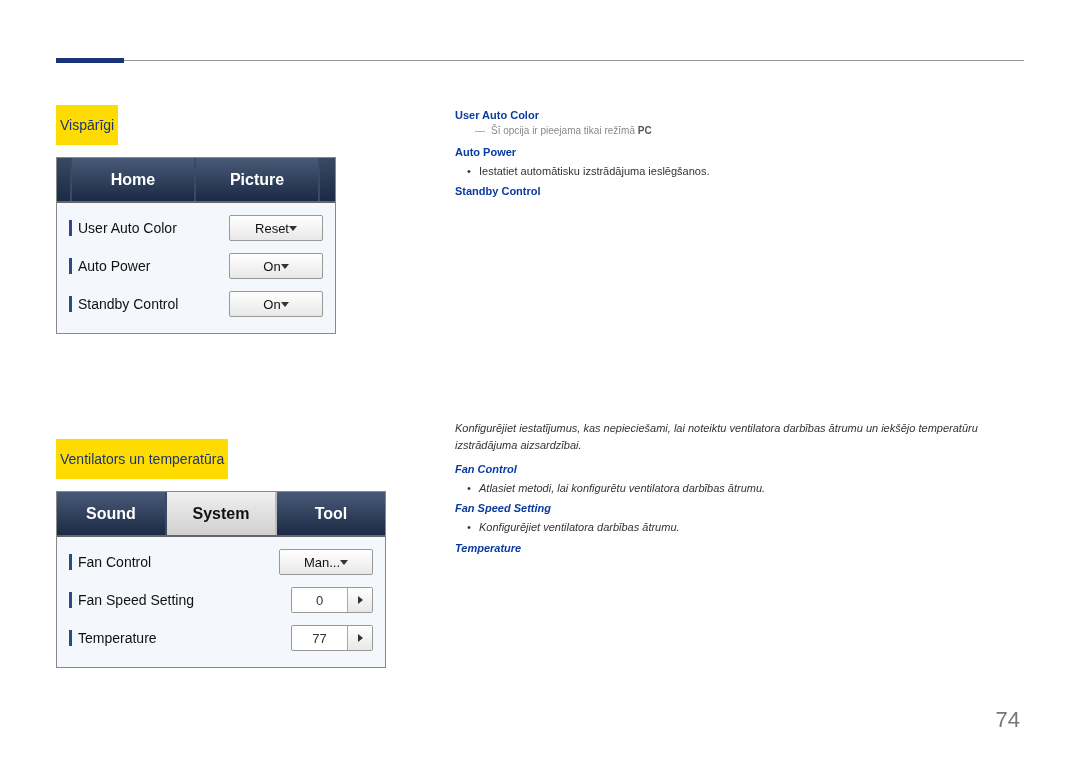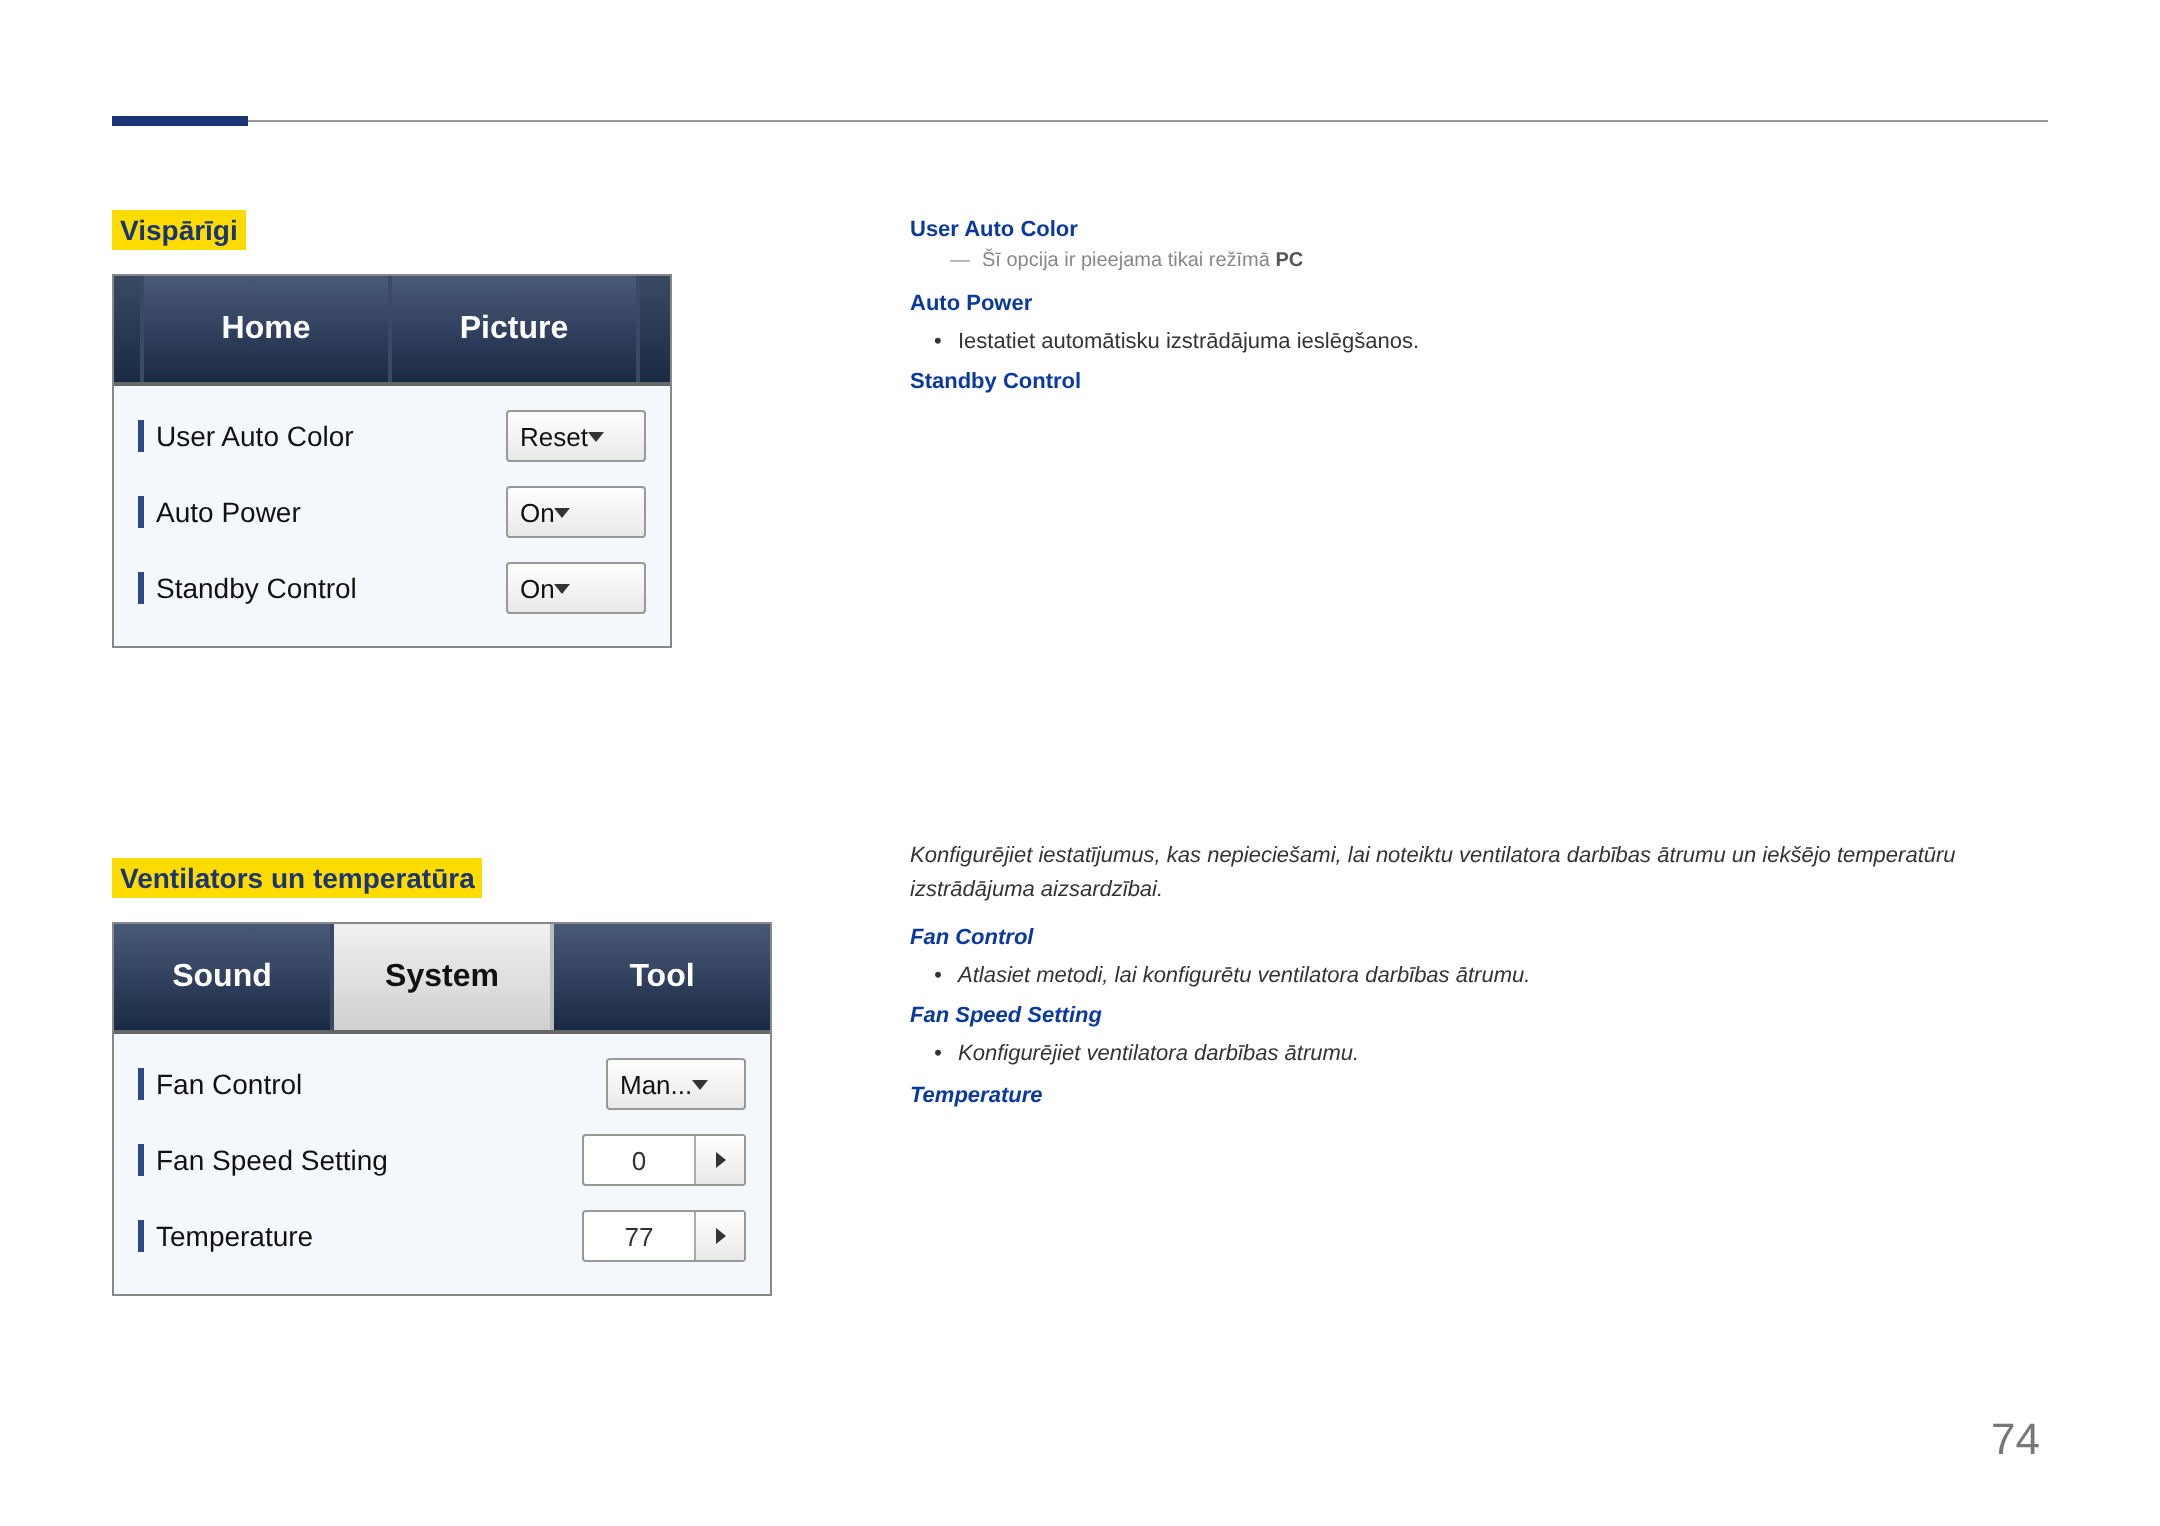--- a/index.html
+++ b/index.html
@@ -36,33 +36,33 @@
   .col-right {
     position: absolute;
     left: 455px;
     top: 105px;
     width: 570px;
   }
   .section-title {
     display: inline-block;
     background: #ffdc00;
     color: #1a3577;
-    font-weight: bold;
+    font-weight: normal;
     font-size: 14px;
-    padding: 2px 4px;
+    padding: 12px 4px;
     margin-bottom: 12px;
   }
   .panel {
     width: 280px;
     border: 1px solid #888;
     background: #f4f7fb;
   }
   .tabbar {
     display: flex;
-    height: 55px;
+    height: 45px;
     background: linear-gradient(#2b3b56, #0a1628);
     border-bottom: 2px solid #666;
   }
   .tab {
     flex: 1;
     display: flex;
     align-items: center;
     justify-content: center;
     color: #fff;
     font-weight: bold;
@@ -93,28 +93,28 @@
     align-items: center;
   }
   .row-label::before {
     content: "";
     width: 3px;
     height: 16px;
     background: #2a4a8a;
     margin-right: 6px;
   }
   .dropdown {
-    width: 70px;
+    width: 94px;
     height: 26px;
     border: 1px solid #999;
     border-radius: 2px;
     background: linear-gradient(#fff,#e8e8e8);
     display: flex;
     align-items: center;
-    justify-content: flex-start;
+    justify-content: center;
     padding: 12px 6px;
     font-size: 13px;
     color: #111;
   }
   .dd-arrow {
     width: 0; height:0;
     border-left: 4px solid transparent;
     border-right: 4px solid transparent;
     border-top: 5px solid #333;
   }

